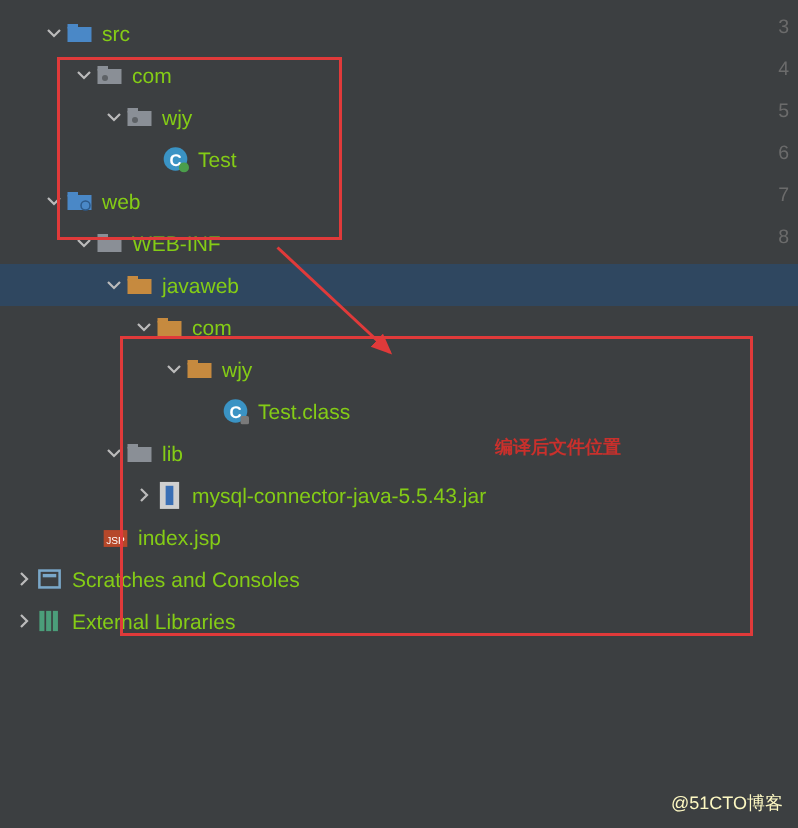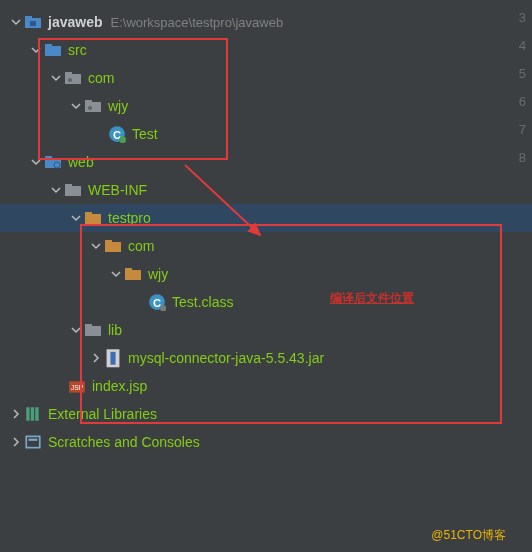--- a/index.html
+++ b/index.html
@@ -57,76 +57,59 @@
     .redbox.top { left: 38px; top: 38px; width: 190px; height: 122px; }
     .redbox.bottom { left: 80px; top: 224px; width: 422px; height: 200px; }
     .red-annot {
       position: absolute;
       color: #c9302c;
       font-size: 12px;
       font-weight: bold;
       left: 330px;
       top: 290px;
       z-index: 6;
-      text-decoration: underline;
     }
     .red-arrow {
       position: absolute;
       left: 180px;
       top: 160px;
       z-index: 5;
       pointer-events: none;
     }
     .gutter {
       position: absolute;
       right: 6px;
       top: 4px;
       color: #6b6b6b;
       font-size: 13px;
       text-align: right;
       line-height: 28px;
     }
     .watermark {
       position: absolute;
-      right: 26px;
+      right: 10px;
       bottom: 8px;
-      color: #eab308;
+      color: #fef9c3;
       font-size: 12px;
     }
   </style>
 </head>
 <body>
 
 <div class="gutter">
   <div>3</div>
   <div>4</div>
   <div>5</div>
   <div>6</div>
   <div>7</div>
   <div>8</div>
 </div>
 
 <div class="tree">
 
-  <div class="row">
-    <span class="arrow">
-        <svg viewBox="0 0 10 10">
-          <path d="M1 3 L5 7 L9 3" fill="none" stroke="#bbbbbb" stroke-width="1.5"></path>
-        </svg>
-      </span>
-    <span class="icon">
-        <svg viewBox="0 0 18 14">
-          <rect x="1" y="3" width="16" height="10" fill="#4a88c7"></rect>
-          <rect x="1" y="1" width="7" height="3" fill="#4a88c7"></rect>
-          <rect x="6" y="6" width="6" height="5" fill="#2d5a8a"></rect>
-        </svg>
-      </span>
-    <span class="label bold">javaweb</span>
-    <span class="path-hint">E:\workspace\testpro\javaweb</span>
-  </div>
 
   <div class="row">
     <span class="spacer"></span>
     <span class="arrow">
         <svg viewBox="0 0 10 10">
           <path d="M1 3 L5 7 L9 3" fill="none" stroke="#bbbbbb" stroke-width="1.5"></path>
         </svg>
       </span>
     <span class="icon">
         <svg viewBox="0 0 18 14">
@@ -232,21 +215,21 @@
         <svg viewBox="0 0 10 10">
           <path d="M1 3 L5 7 L9 3" fill="none" stroke="#bbbbbb" stroke-width="1.5"></path>
         </svg>
       </span>
     <span class="icon">
         <svg viewBox="0 0 18 14">
           <rect x="1" y="3" width="16" height="10" fill="#c68a3f"></rect>
           <rect x="1" y="1" width="7" height="3" fill="#c68a3f"></rect>
         </svg>
       </span>
-    <span class="label">testpro</span>
+    <span class="label">javaweb</span>
   </div>
 
   <div class="row">
     <span class="spacer"></span>
       <span class="spacer"></span>
       <span class="spacer"></span>
       <span class="spacer"></span>
     <span class="arrow">
         <svg viewBox="0 0 10 10">
           <path d="M1 3 L5 7 L9 3" fill="none" stroke="#bbbbbb" stroke-width="1.5"></path>
@@ -351,41 +334,41 @@
   </div>
 
   <div class="row">
     <span class="arrow">
         <svg viewBox="0 0 10 10">
           <path d="M3 1 L7 5 L3 9" fill="none" stroke="#bbbbbb" stroke-width="1.5"></path>
         </svg>
       </span>
     <span class="icon">
         <svg viewBox="0 0 16 16">
+          <rect x="2" y="3" width="12" height="10" fill="none" stroke="#7aa8c9" stroke-width="1.5"></rect>
+          <rect x="4" y="5" width="8" height="2" fill="#7aa8c9"></rect>
+        </svg>
+      </span>
+    <span class="label">Scratches and Consoles</span>
+  </div>
+
+  <div class="row">
+    <span class="arrow">
+        <svg viewBox="0 0 10 10">
+          <path d="M3 1 L7 5 L3 9" fill="none" stroke="#bbbbbb" stroke-width="1.5"></path>
+        </svg>
+      </span>
+    <span class="icon">
+        <svg viewBox="0 0 16 16">
           <rect x="2" y="2" width="3" height="12" fill="#4b9e7a"></rect>
           <rect x="6" y="2" width="3" height="12" fill="#4b9e7a"></rect>
           <rect x="10" y="2" width="3" height="12" fill="#4b9e7a"></rect>
         </svg>
       </span>
     <span class="label">External Libraries</span>
-  </div>
-
-  <div class="row">
-    <span class="arrow">
-        <svg viewBox="0 0 10 10">
-          <path d="M3 1 L7 5 L3 9" fill="none" stroke="#bbbbbb" stroke-width="1.5"></path>
-        </svg>
-      </span>
-    <span class="icon">
-        <svg viewBox="0 0 16 16">
-          <rect x="2" y="3" width="12" height="10" fill="none" stroke="#7aa8c9" stroke-width="1.5"></rect>
-          <rect x="4" y="5" width="8" height="2" fill="#7aa8c9"></rect>
-        </svg>
-      </span>
-    <span class="label">Scratches and Consoles</span>
   </div>
 
   <div class="redbox top"></div>
   <div class="redbox bottom"></div>
   <svg class="red-arrow" width="100" height="90">
     <defs>
         <marker id="ah" markerWidth="8" markerHeight="8" refX="6" refY="3" orient="auto">
           <path d="M0,0 L7,3 L0,6 Z" fill="#e03a3a"></path>
         </marker>
       </defs>

